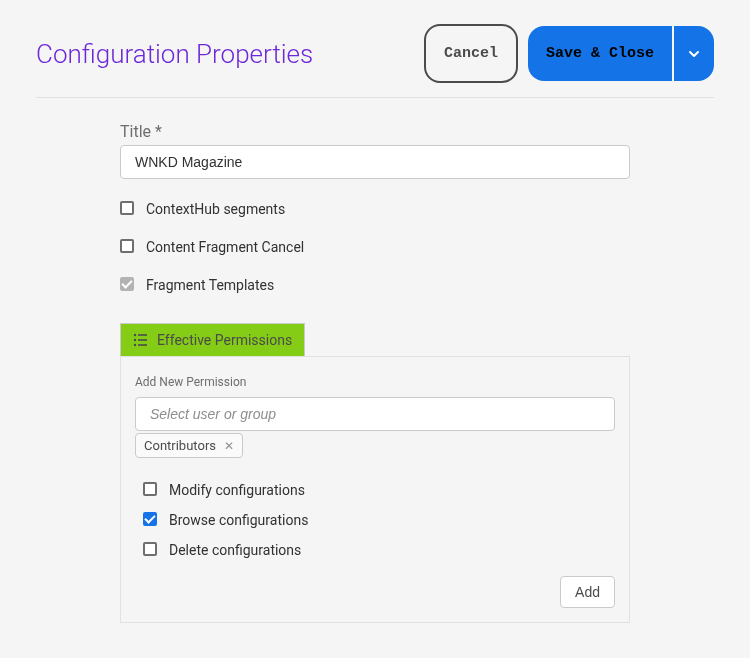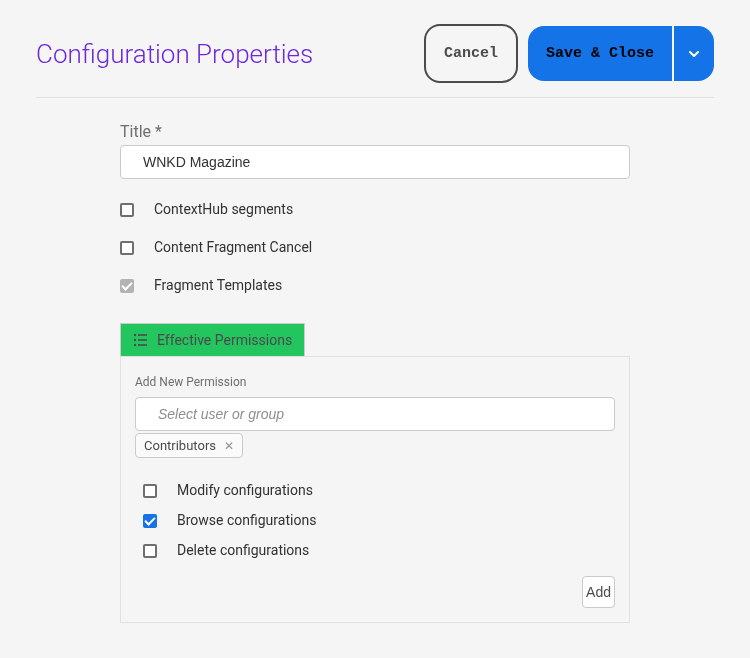--- a/index.html
+++ b/index.html
@@ -71,32 +71,32 @@
   .form {
     padding: 24px 84px 0 84px;
   }
   .field-label {
     font-size: 16px;
     color: #6e6e6e;
     margin-bottom: 4px;
   }
   .text-input {
     width: 100%;
-    padding: 8px 22px;
+    padding: 8px 14px;
     border: 1px solid #cacaca;
     border-radius: 4px;
     font-size: 14px;
     color: #323232;
     background: #fff;
   }
   .text-input::placeholder { color: #8e8e8e; font-style: italic; }
   .checkbox-row {
     display: flex;
-    align-items: flex-end;
-    gap: 20px;
+    align-items: flex-start;
+    gap: 12px;
     margin-top: 22px;
   }
   .cb {
     width: 14px; height: 14px;
     border: 2px solid #6e6e6e;
     border-radius: 2px;
     display:inline-flex; align-items:center; justify-content:center;
     background:#fff;
     flex-shrink:0;
     cursor:pointer;
@@ -116,21 +116,21 @@
   .cb-label { font-size:14px; color:#323232; }
 
   .tab-wrap { margin-top: 30px; }
   .tab {
     display:inline-flex;
     align-items:center;
     gap:8px;
     padding:8px 12px;
     border:1px solid #cacaca;
     border-bottom:none;
-    background:#22c55e;
+    background:#84cc16;
     font-size:14px;
     color:#4b4b4b;
     cursor:pointer;
   }
   .tab svg { width:16px; height:16px; }
 
   .panel {
     border:1px solid #e1e1e1;
     background:#f5f5f5;
     padding:18px 14px 14px 14px;
@@ -151,21 +151,21 @@
   .chip-x { color:#909090; cursor:pointer; font-size:12px; }
 
   .perm-checks { margin: 24px 0 0 8px; }
   .perm-checks .checkbox-row { margin-top: 14px; }
 
   .add-row { display:flex; justify-content:flex-end; margin-top:18px; }
   .btn-add {
     background:#fff;
     border:1px solid #cacaca;
     border-radius:4px;
-    padding:7px 3px;
+    padding:7px 14px;
     font-size:14px;
     color:#4b4b4b;
     cursor:pointer;
     margin-left:16px;
   }
 </style>
 </head>
 <body>
 
 <div class="container">

